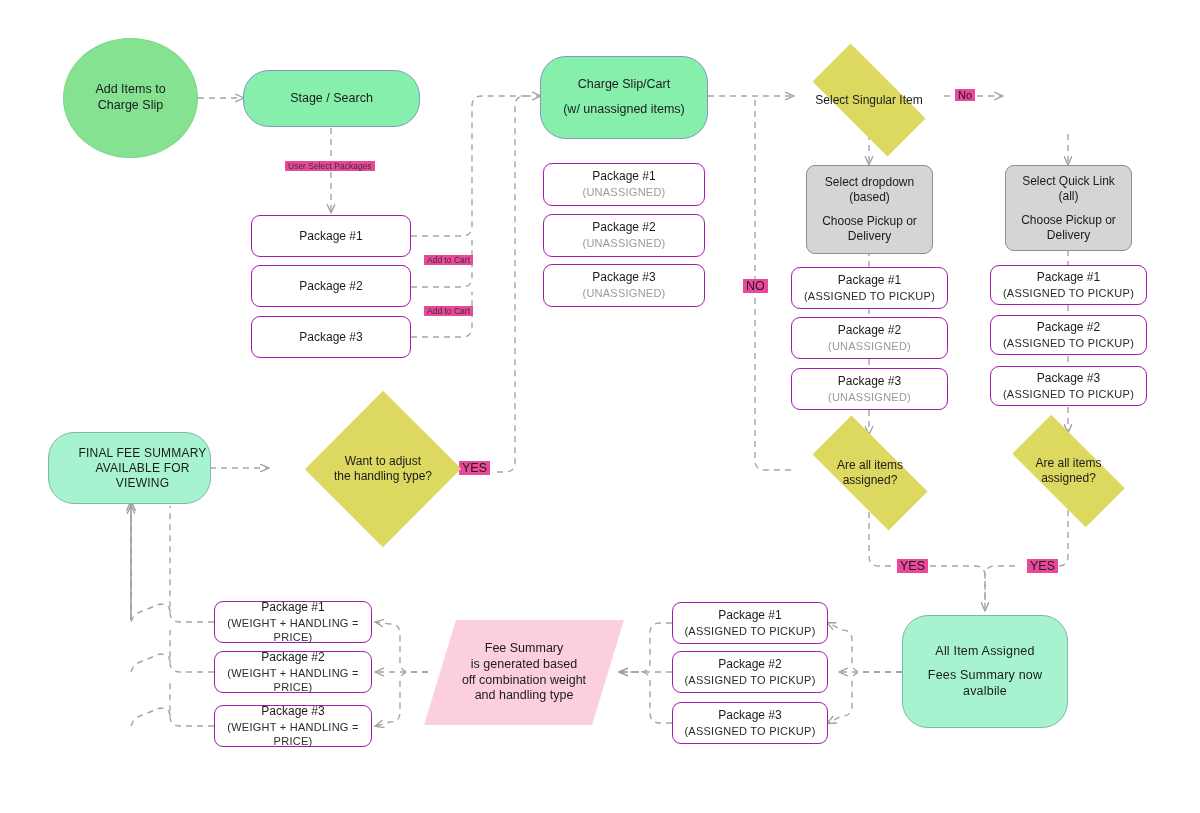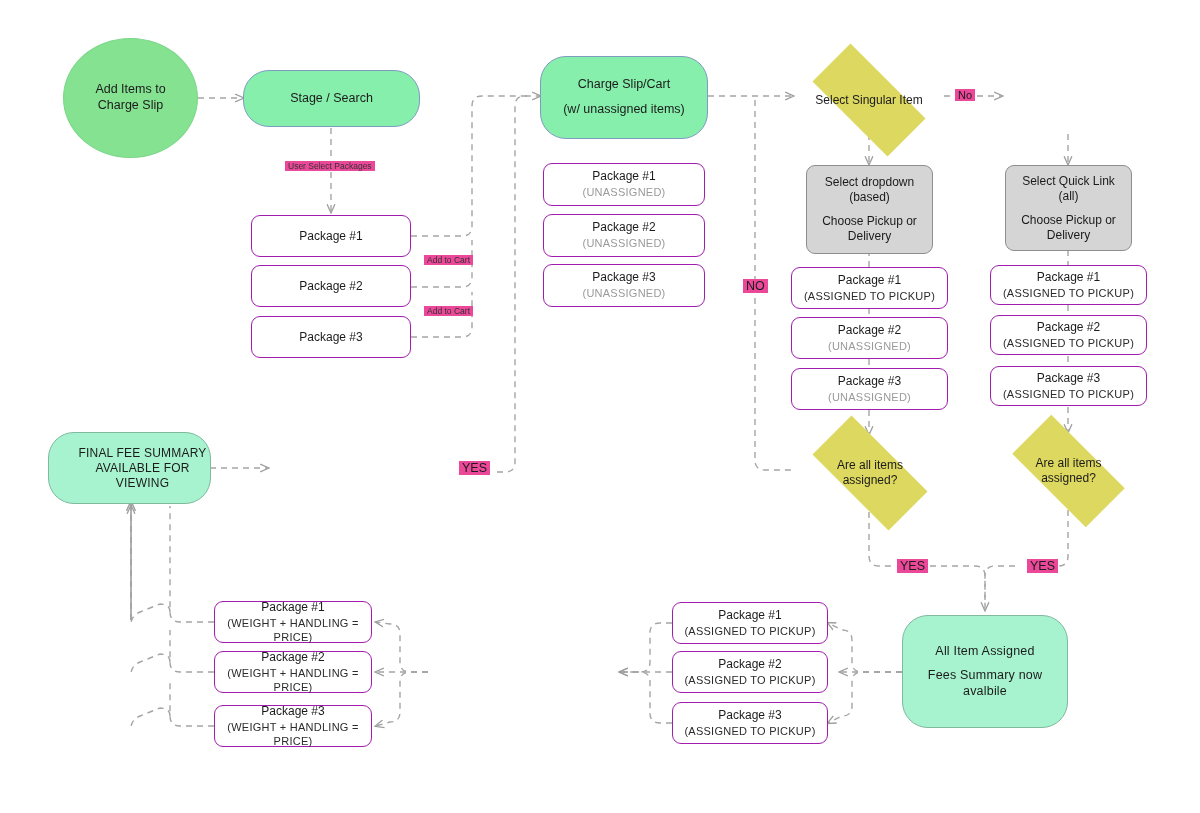--- a/index.html
+++ b/index.html
@@ -325,33 +325,45 @@
   </div>
   <div class="node shape-box" style="left:672px; top:651px; width:156px; height:42px;">
     <span>Package #2</span>
     <span class="sub dark">(ASSIGNED TO PICKUP)</span>
   </div>
   <div class="node shape-box" style="left:672px; top:702px; width:156px; height:42px;">
     <span>Package #3</span>
     <span class="sub dark">(ASSIGNED TO PICKUP)</span>
   </div>
 
+  <div class="node shape-parallelogram" style="left:424px; top:620px; width:200px; height:105px;">
+    <div class="para-fill"></div>
+    <span class="para-label">Fee Summary</span>
+    <span class="para-label">is generated based</span>
+    <span class="para-label">off combination weight</span>
+    <span class="para-label">and handling type</span>
+  </div>
 
   <div class="node shape-box" style="left:214px; top:601px; width:158px; height:42px;">
     <span>Package #1</span>
     <span class="sub dark">(WEIGHT + HANDLING = PRICE)</span>
   </div>
   <div class="node shape-box" style="left:214px; top:651px; width:158px; height:42px;">
     <span>Package #2</span>
     <span class="sub dark">(WEIGHT + HANDLING = PRICE)</span>
   </div>
   <div class="node shape-box" style="left:214px; top:705px; width:158px; height:42px;">
     <span>Package #3</span>
     <span class="sub dark">(WEIGHT + HANDLING = PRICE)</span>
   </div>
 
+  <div class="node shape-diamond" style="left:268px; top:430px; width:230px; height:78px;">
+    <div class="diamond-fill" style="transform: rotate(45deg) scale(.48,1.42);"></div>
+    <span class="diamond-label">Want to adjust</span>
+    <span class="diamond-label">the handling type?</span>
+  </div>
 
   <div class="node shape-mint" style="left:48px; top:432px; width:163px; height:72px;padding-left:26px;">
     <span>FINAL FEE SUMMARY</span>
     <span>AVAILABLE FOR VIEWING</span>
   </div>
 
 </div>
 
 </body></html>

